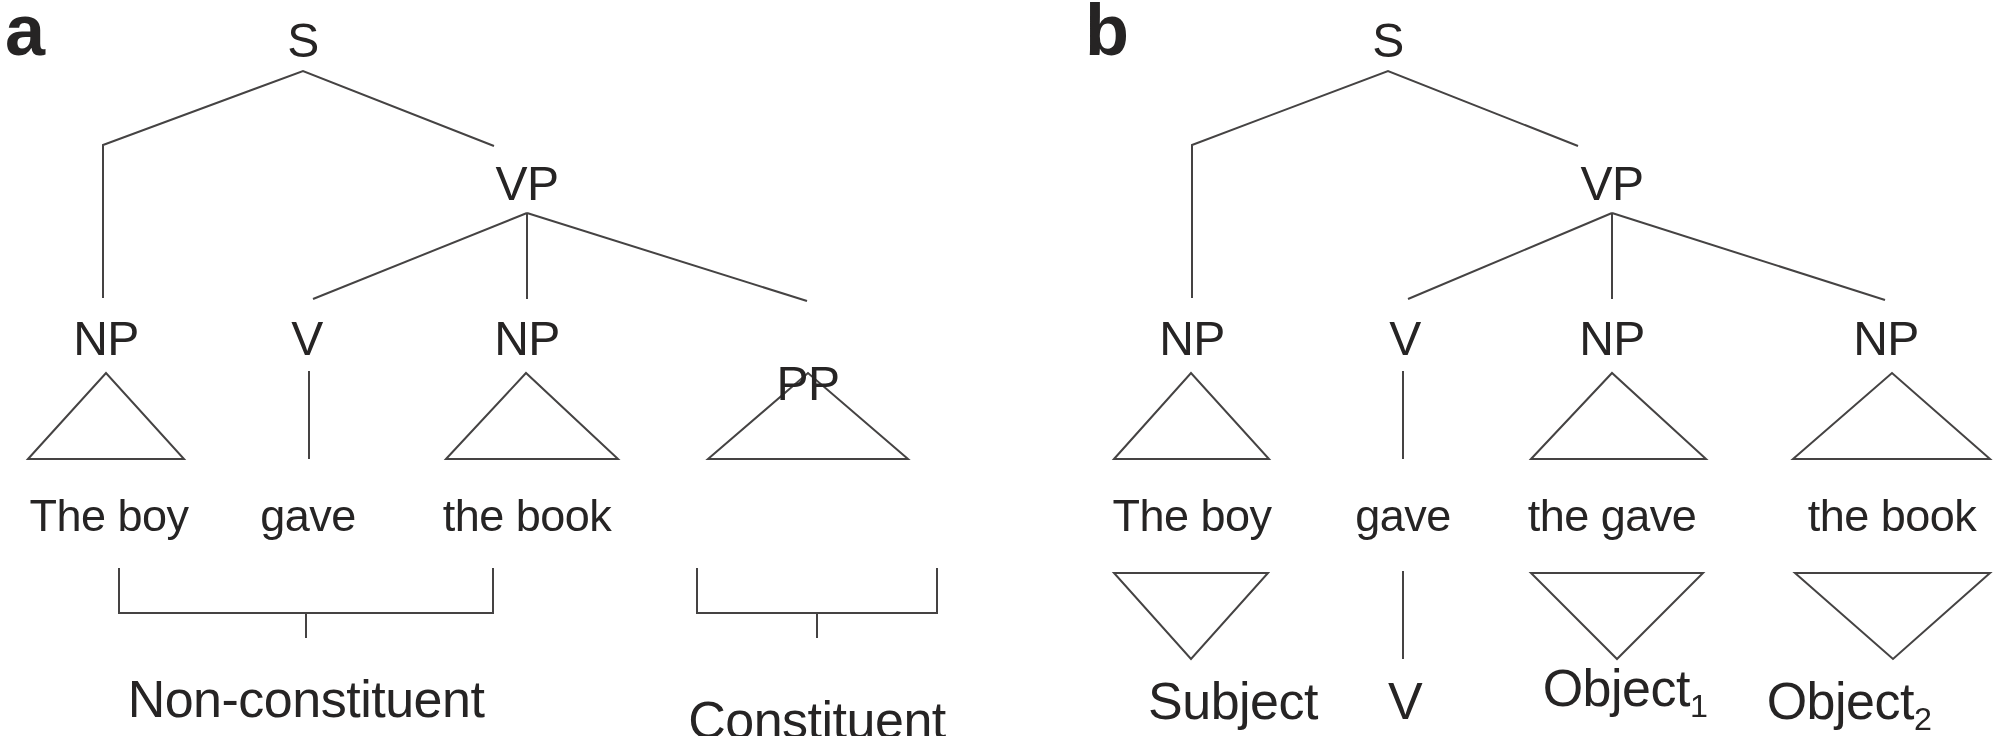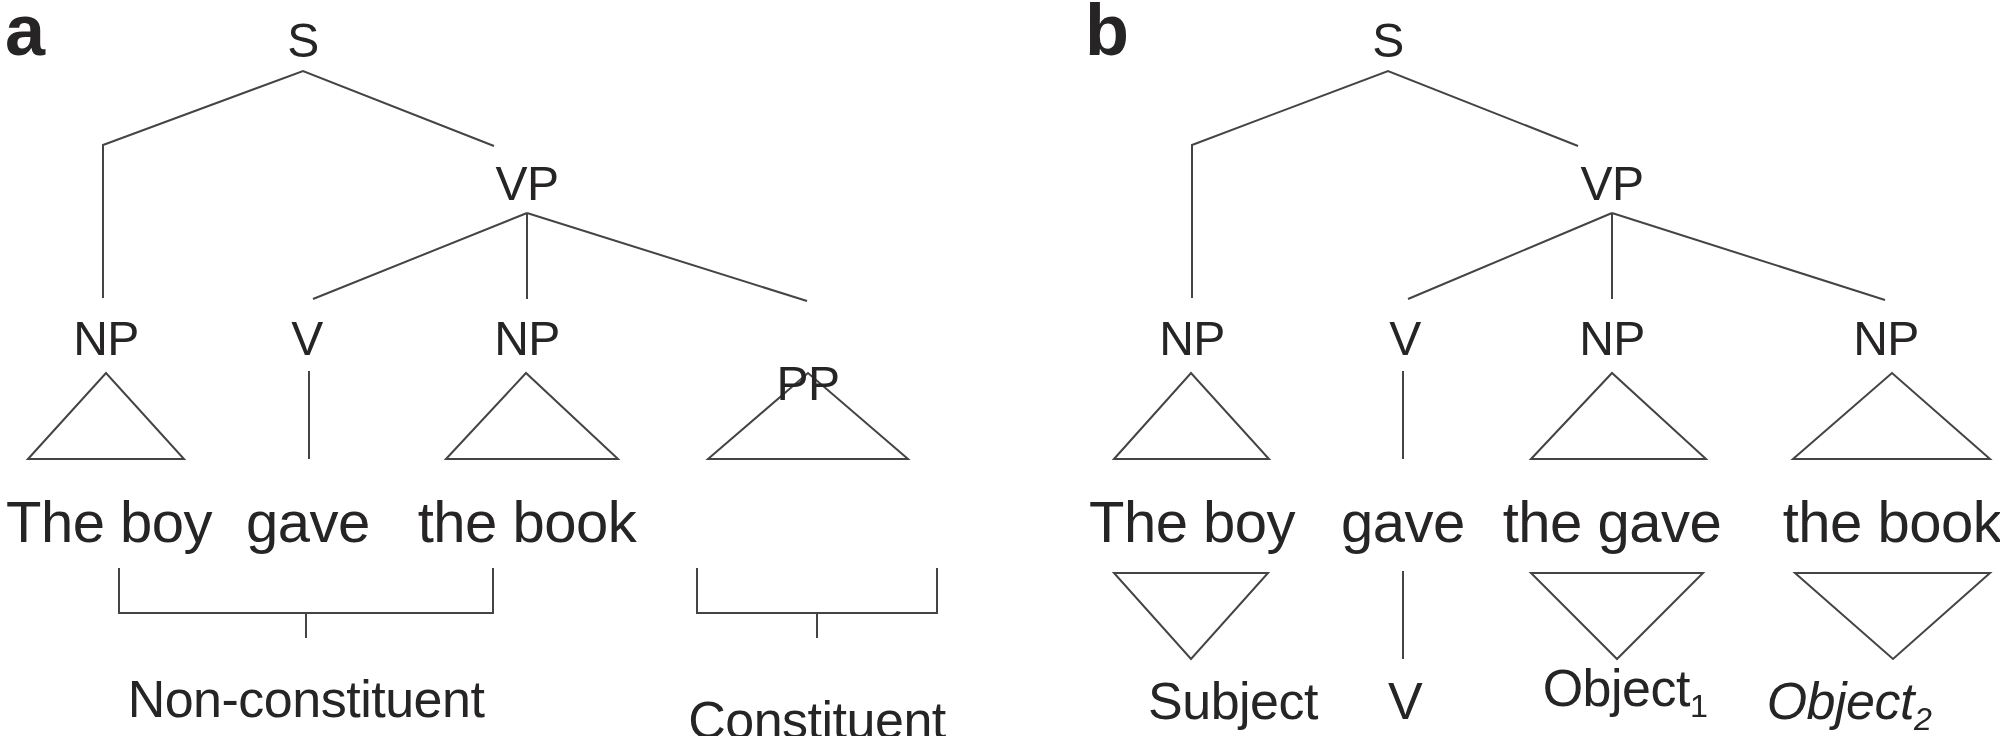--- a/index.html
+++ b/index.html
@@ -2,21 +2,21 @@
 <html><head>
 <meta charset="utf-8">
 <style>
   html,body{margin:0;padding:0;background:#ffffff;}
   .fig{position:relative;width:2000px;height:736px;background:#ffffff;
        font-family:"Liberation Sans","DejaVu Sans",sans-serif;color:#262424;overflow:hidden;}
   .lines{position:absolute;left:0;top:0;}
   .lines path{stroke:#454343;stroke-width:2;fill:none;stroke-linejoin:miter;stroke-linecap:butt;}
   .lbl{position:absolute;transform:translateX(-50%);white-space:nowrap;line-height:1;letter-spacing:-0.5px;}
   .node{font-size:48px;}
-  .word{font-size:58px;}
+  .word{font-size:45px;}
   .anno{font-size:52px;}
   .panel-label{position:absolute;font-weight:bold;font-size:72px;line-height:1;letter-spacing:0;}
   .subn{font-size:0.62em;}
 </style>
 </head>
 <body>
 
 <div class="fig">
 
   <svg class="lines" width="2000" height="736" viewBox="0 0 2000 736">
@@ -74,15 +74,15 @@
   <div class="lbl node" style="left:1886px;top:315px;">NP</div>
 
   <div class="lbl word" style="left:1192px;top:493px;">The boy</div>
   <div class="lbl word" style="left:1403px;top:493px;">gave</div>
   <div class="lbl word" style="left:1612px;top:493px;">the gave</div>
   <div class="lbl word" style="left:1892px;top:493px;">the book</div>
 
   <div class="lbl anno" style="left:1193px;top:675px;margin-left:40px;">Subject</div>
   <div class="lbl anno" style="left:1405px;top:675px;">V</div>
   <div class="lbl anno" style="left:1625px;top:662px;"><span>Object</span><sub class="subn">1</sub></div>
-  <div class="lbl anno" style="left:1849px;top:675px;font-style:italic;"><span>Object</span><sub class="subn">2</sub></div>
+  <div class="lbl anno" style="left:1849px;top:675px;"><span>Object</span><sub class="subn">2</sub></div>
 
 </div>
 
 </body></html>

